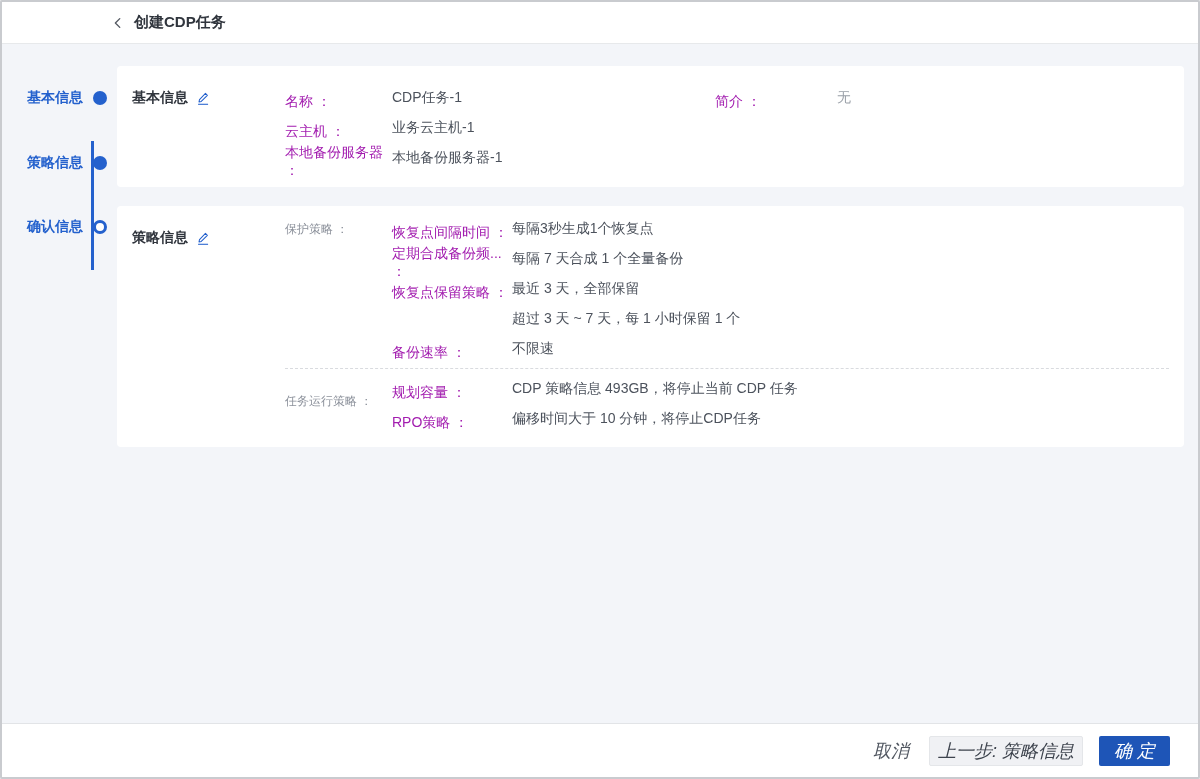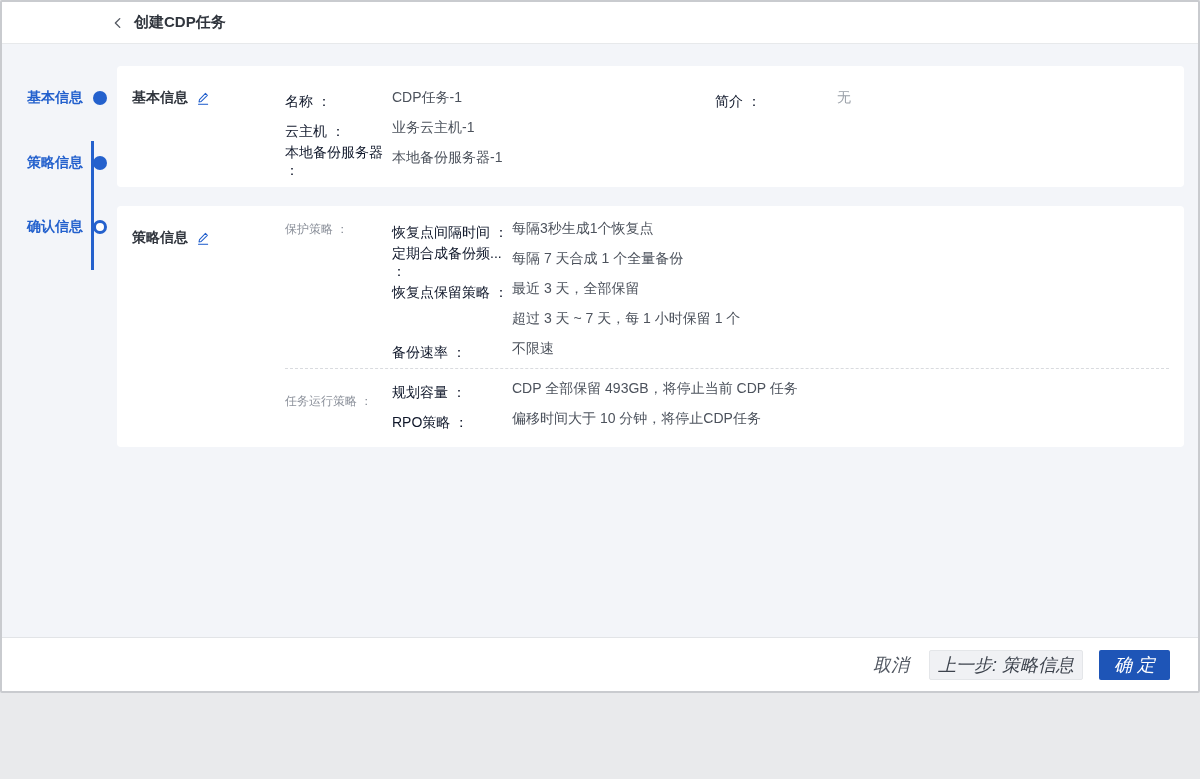--- a/index.html
+++ b/index.html
@@ -1,19 +1,19 @@
 <!DOCTYPE html>
 <html><head>
 <meta charset="utf-8">
 <style>
   * { margin:0; padding:0; box-sizing:border-box; }
   html,body { background:#e9eaec; }
   body { font-family:"Liberation Sans", sans-serif; }
   .window {
-    position:relative; width:1200px; height:693px;
+    position:relative; width:1200px; height:779px;
     background:#f3f5f9; border:2px solid #c9cbcf; border-radius:2px;
     overflow:hidden;
   }
   
   .page-header {
     position:absolute; left:0; top:0; right:0; height:42px;
     background:#ffffff; border-bottom:1px solid #e7e9eb;
     display:flex; align-items:center; padding-left:106px;
   }
   .back-btn {
@@ -35,21 +35,21 @@
   }
   .card-basic { top:64px; height:121px; }
   .card-policy { top:204px; height:241px; }
   .card-head {
     position:absolute; left:15px; top:17px; height:30px;
     display:flex; align-items:center; gap:8px;
   }
   .card-title { font-size:14px; font-weight:bold; color:#30353d; }
   .edit-btn { display:flex; align-items:center; color:#2461cd; cursor:pointer; }
   .row { display:flex; align-items:center; height:30px; font-size:14px; }
-  .lbl { color:#0f172a;margin-top:8px; }
+  .lbl { color:#a21caf;margin-top:8px; }
   .val { color:#4c525c; }
   .val-muted { color:#9aa0a8; }
   
   .basic-rows { position:absolute; left:168px; top:17px; }
   .basic-rows .lbl { width:107px; }
   .basic-side { position:absolute; left:598px; top:17px; }
   .basic-side .lbl { width:122px; }
   
   .group-label { position:absolute; left:168px; height:30px; display:flex; align-items:center; font-size:12px; color:#8c919b; }
   .g-protect { top:8px; }
@@ -170,21 +170,21 @@
         <span class="val">不限速</span>
       </div>
     </div>
 
     <div class="policy-divider"></div>
 
     <div class="group-label g-run">任务运行策略 ：</div>
     <div class="run-rows">
       <div class="row">
         <span class="lbl">规划容量 ：</span>
-        <span class="val">CDP 全部保留 493GB，将停止当前 CDP 任务</span>
+        <span class="val">CDP 策略信息 493GB，将停止当前 CDP 任务</span>
       </div>
       <div class="row">
         <span class="lbl">RPO策略 ：</span>
         <span class="val">偏移时间大于 10 分钟，将停止CDP任务</span>
       </div>
     </div>
   </div>
 
   <div class="page-footer">
     <button class="btn btn-text">取消</button>

